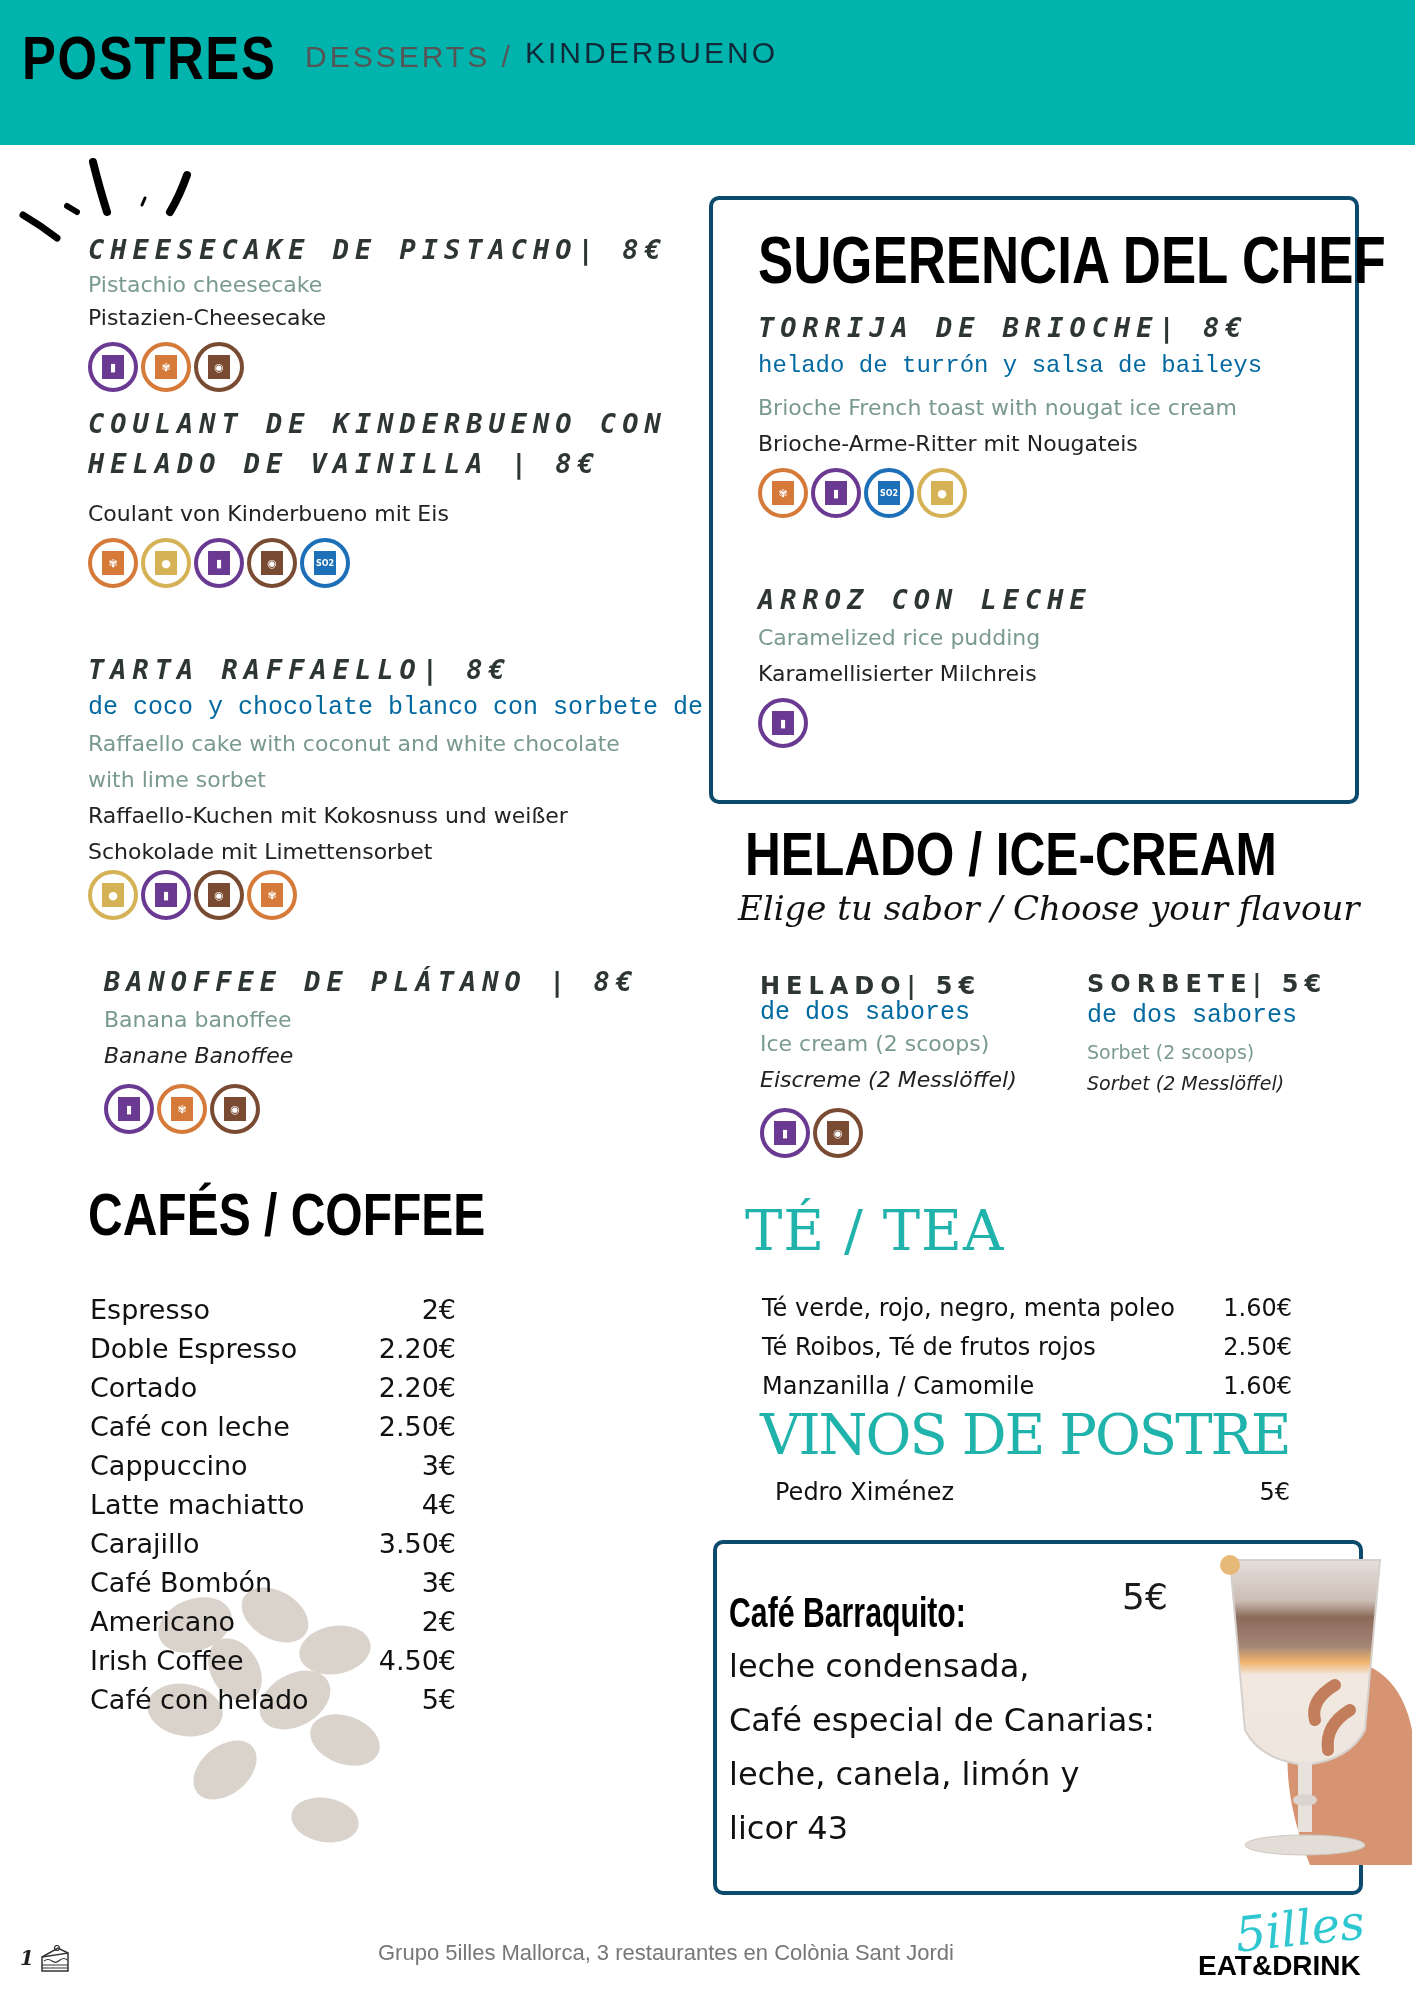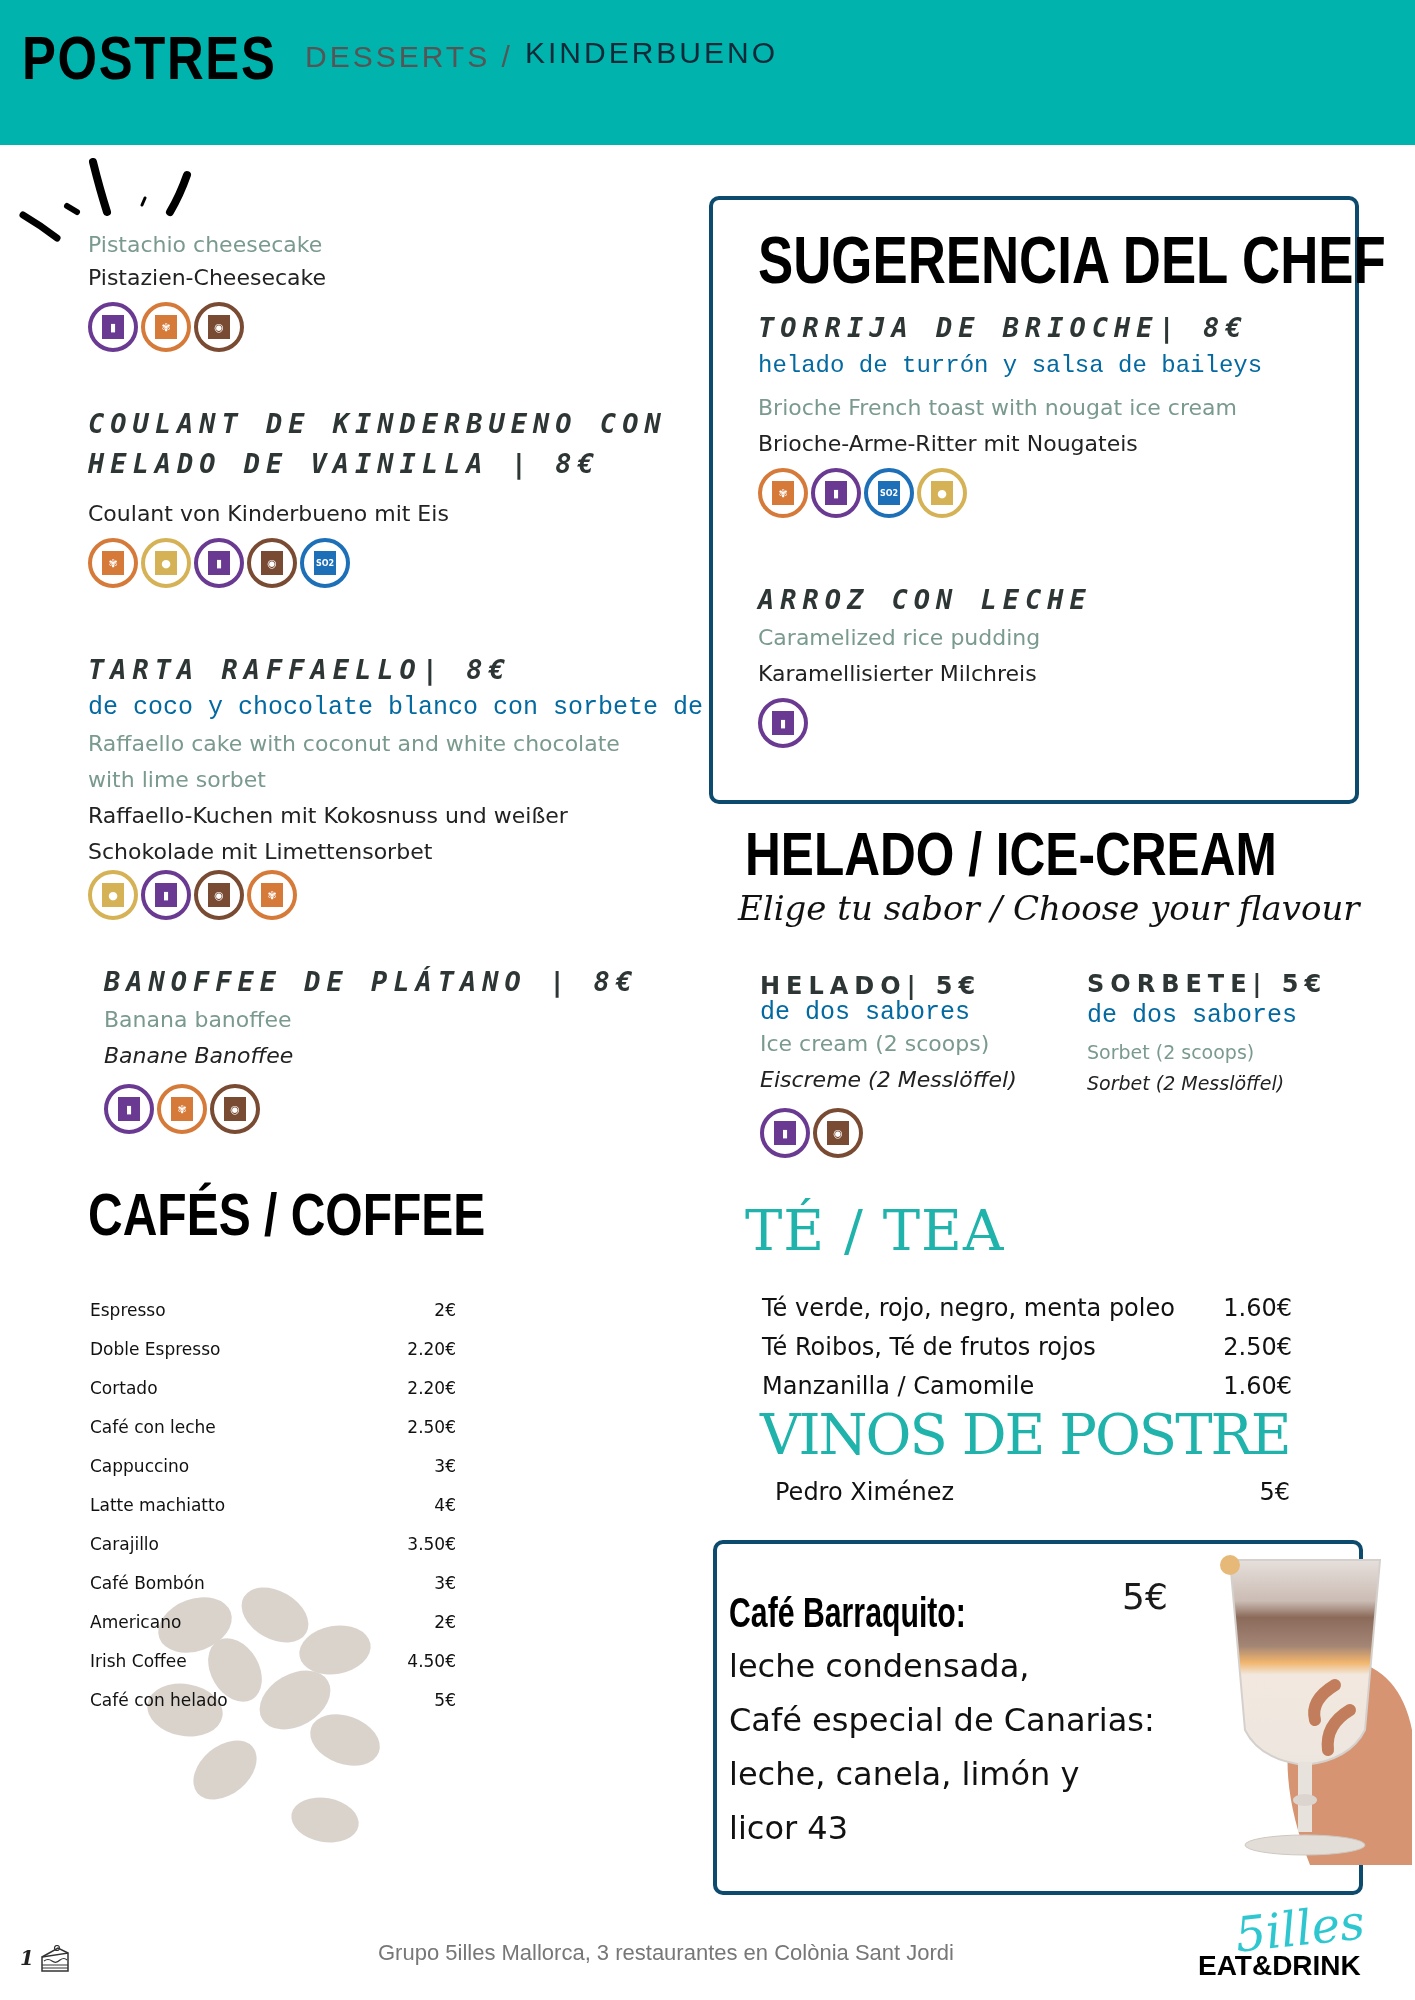--- a/index.html
+++ b/index.html
@@ -31,21 +31,21 @@
 
   .box { position: absolute; border: 4px solid #0c4a6e; border-radius: 10px; background: #fff; }
   .big-heading { font-family: "Liberation Sans", sans-serif; font-weight: 700; color: #000; transform: scaleX(0.8); transform-origin: left; white-space: nowrap; }
 
   .script { font-family: "DejaVu Serif", serif; font-style: italic; font-size: 34px; color: #111; }
 
   .ice-col { position: absolute; }
   .ice-title { font-family: "DejaVu Sans", sans-serif; font-weight: 700; font-size: 24px; letter-spacing: 6px; color: #2d3535; }
 
   .price-list { position: absolute; }
-  .price-row { display: flex; justify-content: space-between; font-family: "DejaVu Sans", sans-serif; font-size: 17px; color: #111; height: 39px; align-items: center; }
+  .price-row { display: flex; justify-content: space-between; font-family: "DejaVu Sans", sans-serif; font-size: 27px; color: #111; height: 39px; align-items: center; }
 
   .serif-heading { font-family: "DejaVu Serif", serif; font-weight: 300; color: #1fb3ab; letter-spacing: 1px; }
 
   .beans { position: absolute; left: 145px; top: 1570px; opacity: 0.22; }
 
   .barraq-box { position: absolute; left: 713px; top: 1540px; width: 650px; height: 355px; padding-left: 29px; }
   .glass { position: absolute; left: 1200px; top: 1550px; }
 
   .footer-text { position: absolute; left: 378px; top: 1940px; font-family: "Liberation Sans", sans-serif; font-size: 22px; color: #777; }
   .page-num { position: absolute; left: 20px; top: 1946px; font-family: "DejaVu Serif", serif; font-style: italic; font-weight: 700; font-size: 20px; color: #222; }
@@ -63,20 +63,21 @@
 
 <svg class="sparks" width="190" height="100" viewBox="0 0 190 100">
   <path d="M8 65 Q25 75 42 88" stroke="#000" stroke-width="7" stroke-linecap="round" fill="none"></path>
   <path d="M52 56 L62 62" stroke="#000" stroke-width="6" stroke-linecap="round"></path>
   <path d="M78 12 Q85 40 92 62" stroke="#000" stroke-width="8" stroke-linecap="round" fill="none"></path>
   <path d="M130 48 L127 55" stroke="#000" stroke-width="3" stroke-linecap="round"></path>
   <path d="M172 25 Q165 45 155 62" stroke="#000" stroke-width="8" stroke-linecap="round" fill="none"></path>
 </svg>
 
 <div class="item" style="left:88px; top:230px;">
+  <div class="hand-title">CHEESECAKE DE PISTACHO| 8€</div>
   <div class="en-line" style="line-height:30px;">Pistachio cheesecake</div>
   <div class="de-line">Pistazien-Cheesecake</div>
   <div class="allergens">
     <div class="allergen al-milk">
         <div class="sq">▮</div>
       </div>
     <div class="allergen al-gluten">
         <div class="sq">✾</div>
       </div>
     <div class="allergen al-nuts">

